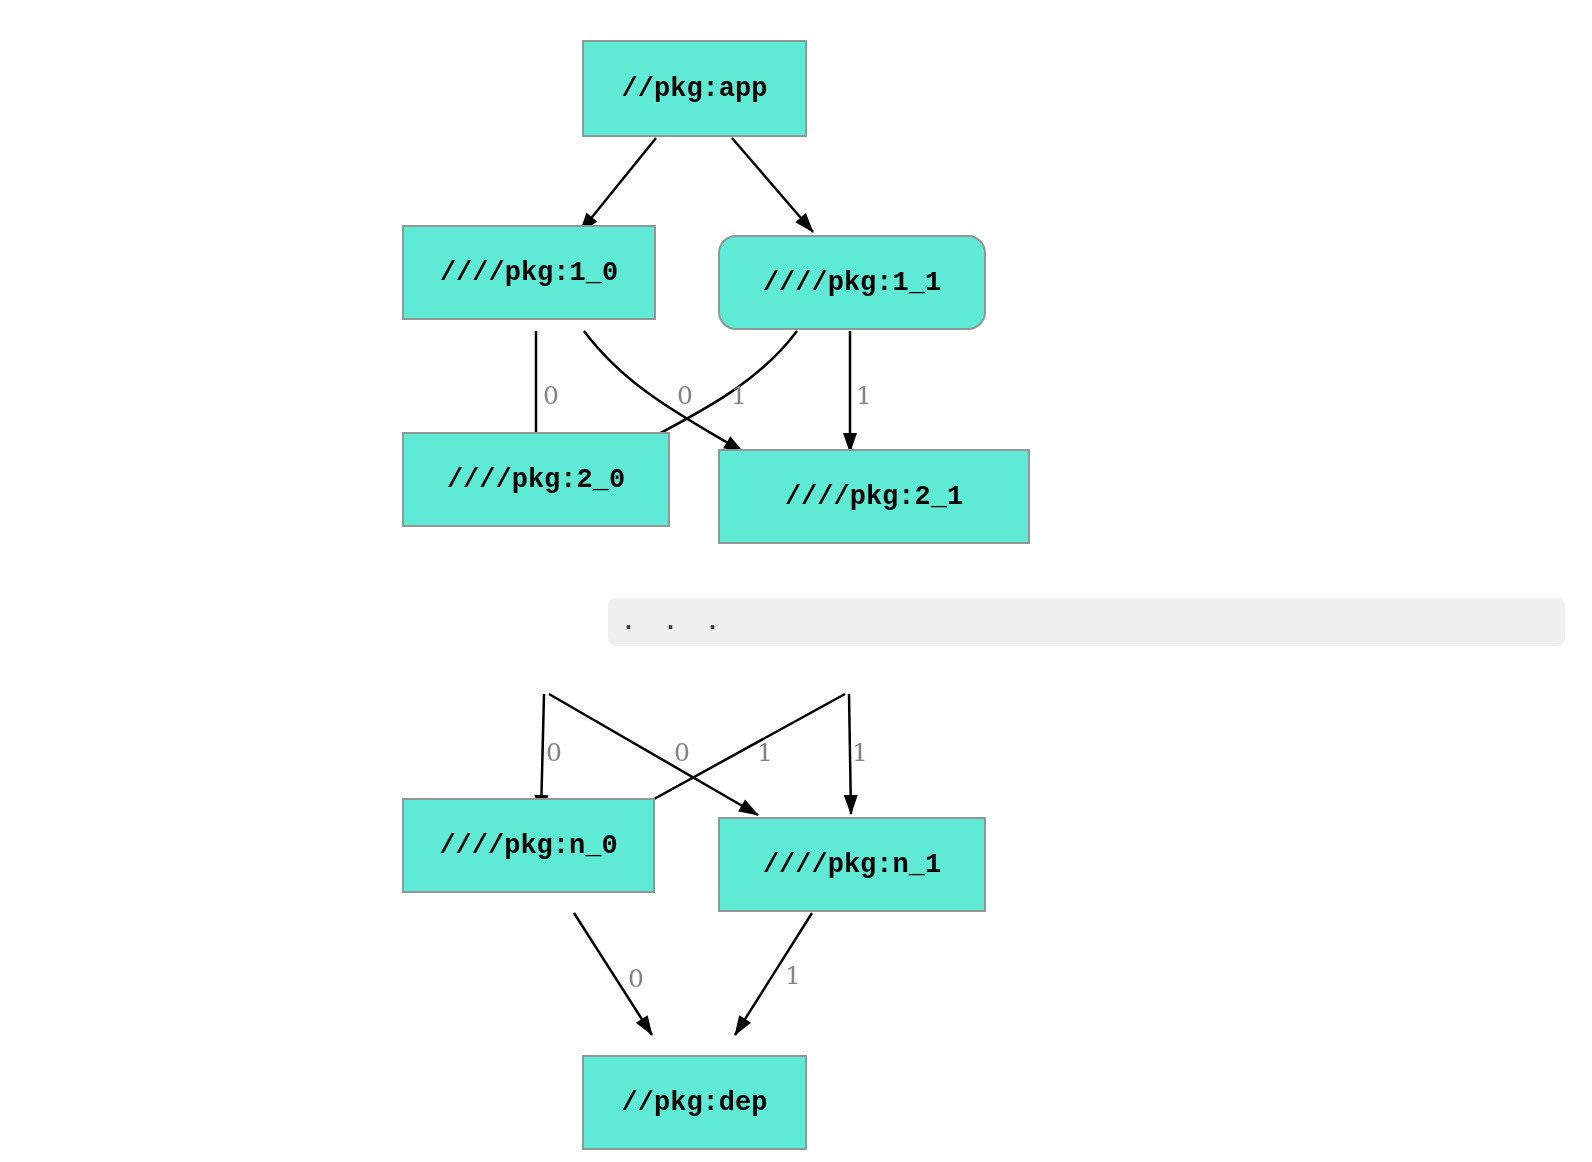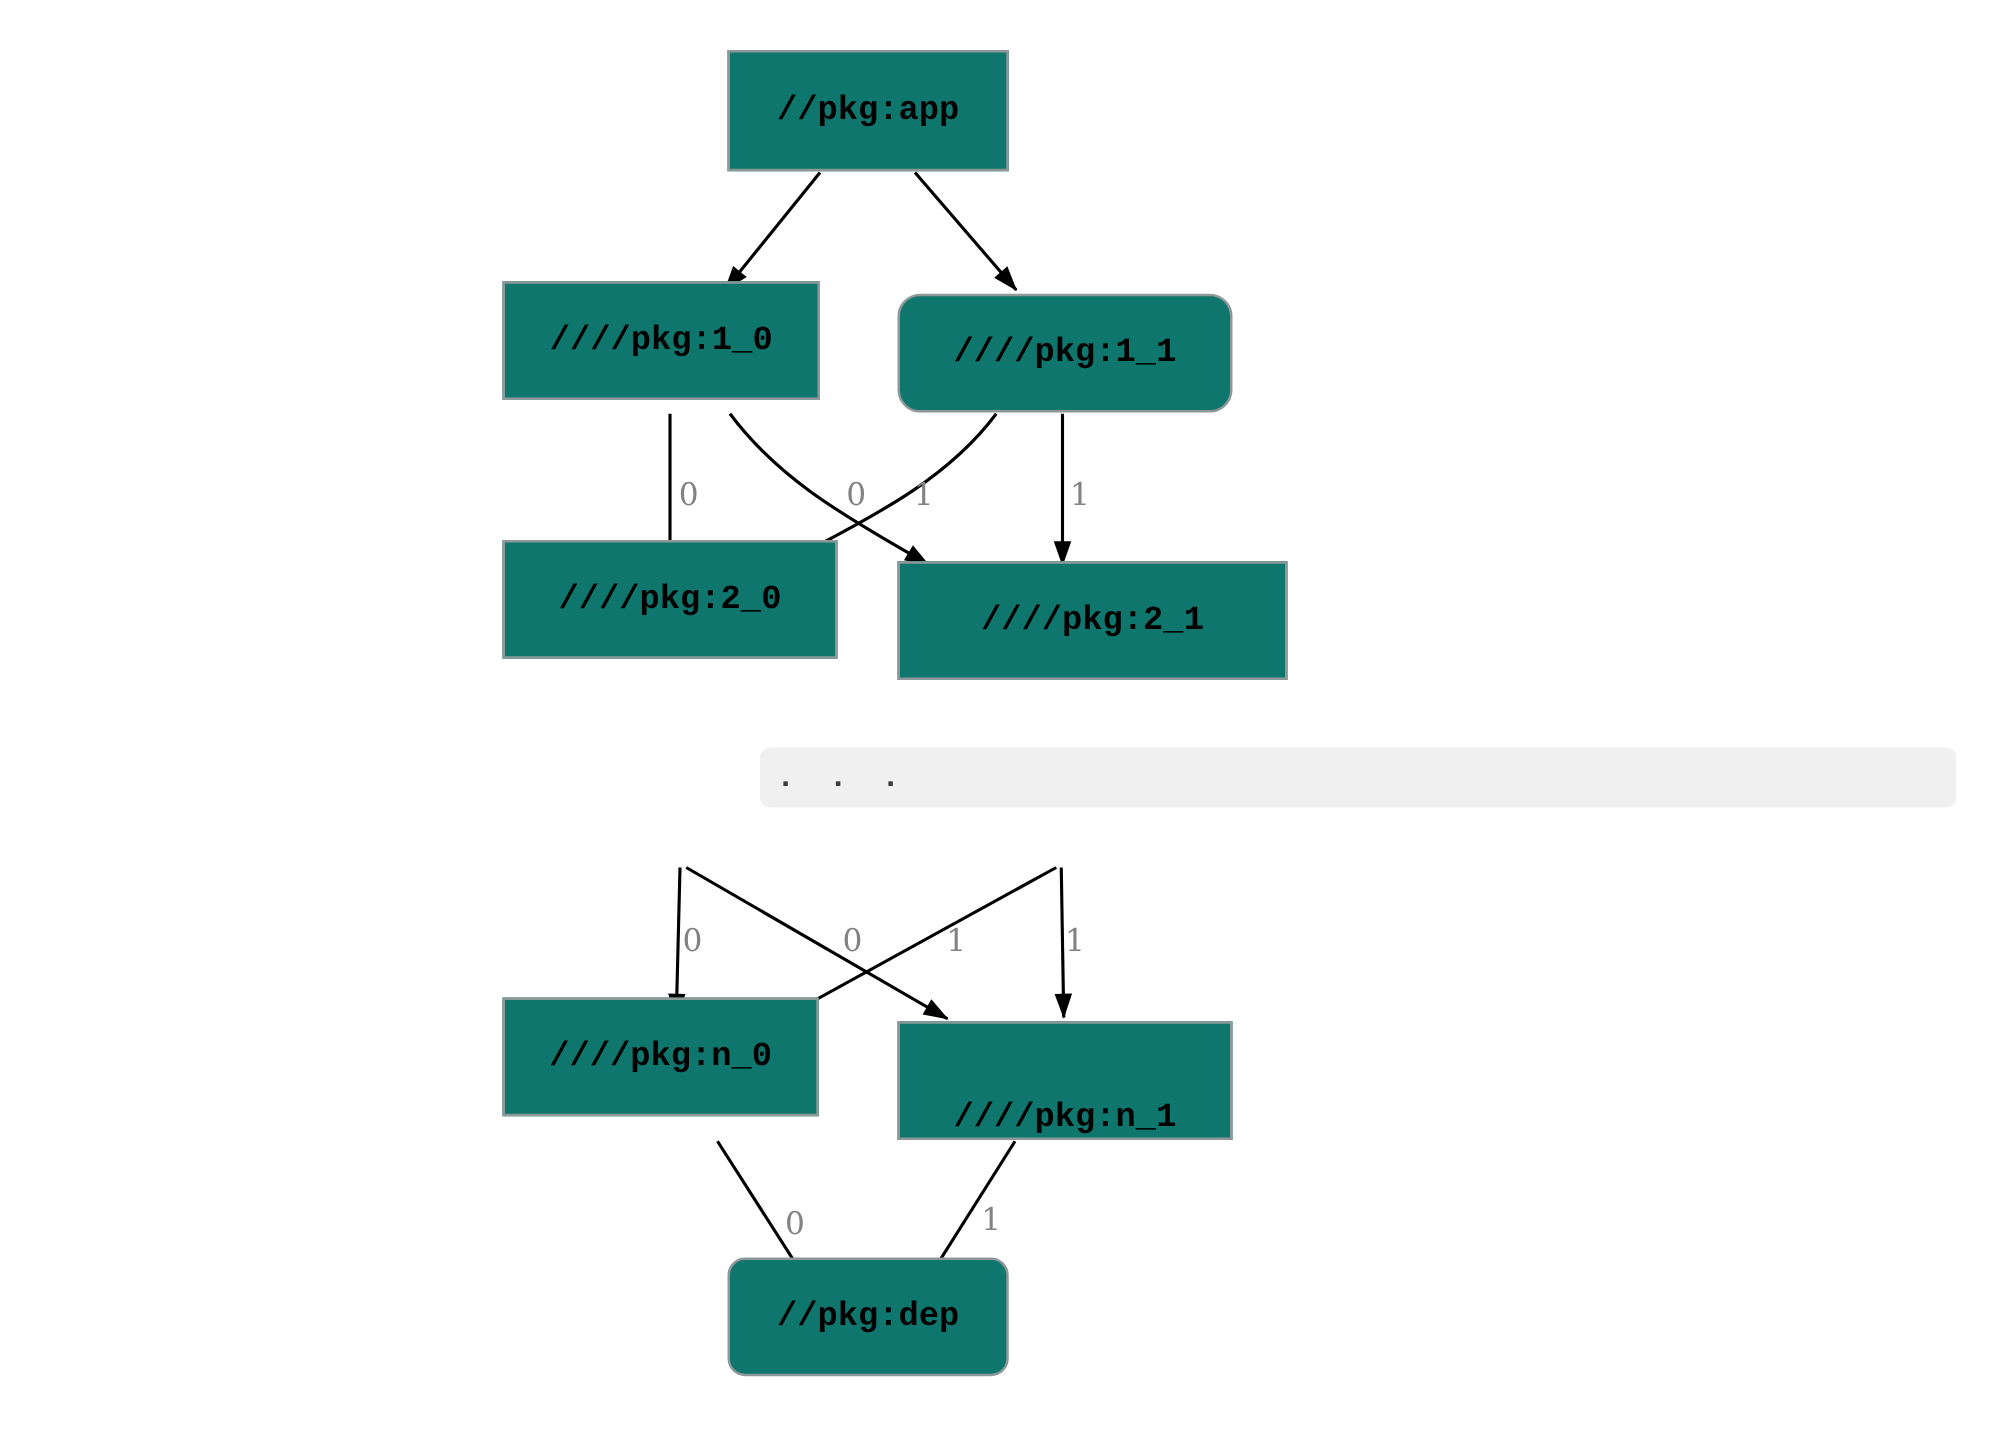--- a/index.html
+++ b/index.html
@@ -31,39 +31,39 @@
     fill: #000000;
   }
   .edge-label {
     font-family: "DejaVu Serif", "Liberation Serif", serif;
     font-size: 25px;
     fill: #828282;
   }
   .node {
     position: absolute;
     box-sizing: border-box;
-    background: #0f766e;
+    background: #5eead4;
     border: 2px solid #8f9898;
     display: flex;
     align-items: center;
     justify-content: center;
     font-family: "Liberation Mono", "DejaVu Sans Mono", monospace;
     font-weight: bold;
     font-size: 27px;
     color: #000000;
     white-space: nowrap;
   }
   .node-app  { left: 582px; top: 40px;   width: 225px; height: 97px; }
   .node-1_0  { left: 402px; top: 225px;  width: 254px; height: 95px; }
   .node-1_1  { left: 718px; top: 235px;  width: 268px; height: 95px; border-radius: 18px; }
   .node-2_0  { left: 402px; top: 432px;  width: 268px; height: 95px; }
   .node-2_1  { left: 718px; top: 449px;  width: 312px; height: 95px; }
   .node-n_0  { left: 402px; top: 798px;  width: 253px; height: 95px; }
-  .node-n_1  { left: 718px; top: 817px;  width: 268px; height: 95px; align-items: flex-end; }
-  .node-dep  { left: 582px; top: 1006px; width: 225px; height: 95px; border-radius: 14px; }
+  .node-n_1  { left: 718px; top: 817px;  width: 268px; height: 95px; }
+  .node-dep  { left: 582px; top: 1055px; width: 225px; height: 95px; }
   .separator {
     position: absolute;
     left: 608px;
     top: 598px;
     width: 957px;
     height: 48px;
     box-sizing: border-box;
     background: #f0f0f0;
     border-radius: 8px;
     display: flex;

